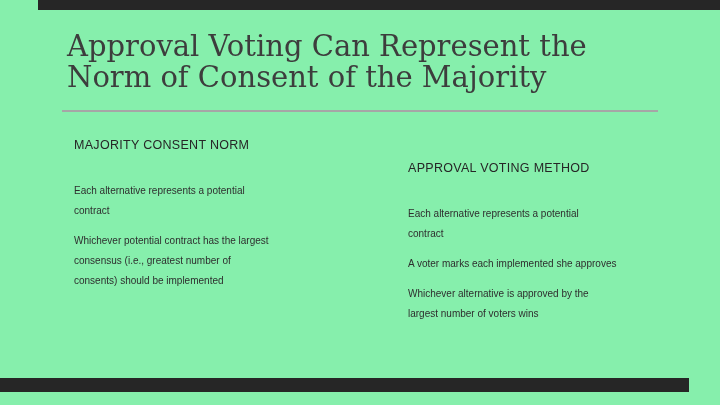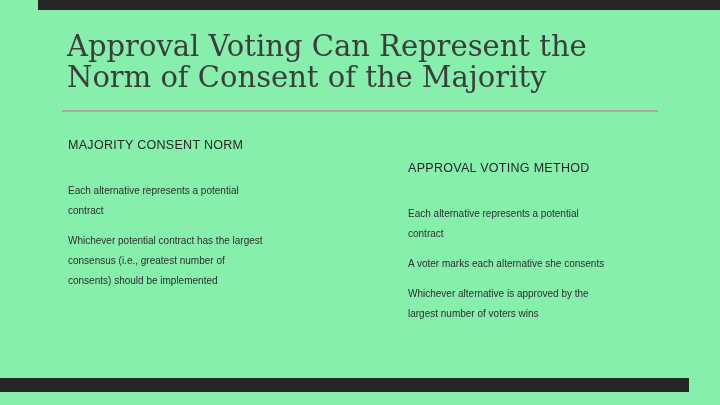--- a/index.html
+++ b/index.html
@@ -39,21 +39,21 @@
     position: absolute;
     left: 62px; top: 110px;
     width: 596px; height: 2px;
     background: #a6a6a6;
   }
   .column {
     position: absolute;
     top: 137px;
     width: 312px;
   }
-  .column.left  { left: 68px; }
+  .column.left  { left: 74px; }
   .column.right { left: 408px; margin-top: 23px; }
   .col-header {
     font-size: 12.5px;
     line-height: 16px;
     letter-spacing: 0.3px;
     color: #262626;
     margin: 0 0 28px 0;
     font-weight: normal;
   }
   .para {
@@ -82,20 +82,20 @@
 contract</p>
     <p class="para">Whichever potential contract has the largest
 consensus (i.e., greatest number of
 consents) should be implemented</p>
   </div>
 
   <div class="column right">
     <h2 class="col-header">APPROVAL VOTING METHOD</h2>
     <p class="para">Each alternative represents a potential
 contract</p>
-    <p class="para">A voter marks each alternative she consents</p>
+    <p class="para">A voter marks each implemented she approves</p>
     <p class="para">Whichever alternative is approved by the
 largest number of voters wins</p>
   </div>
 
   <div class="band-bottom"></div>
 
 </div>
 
 </body></html>

